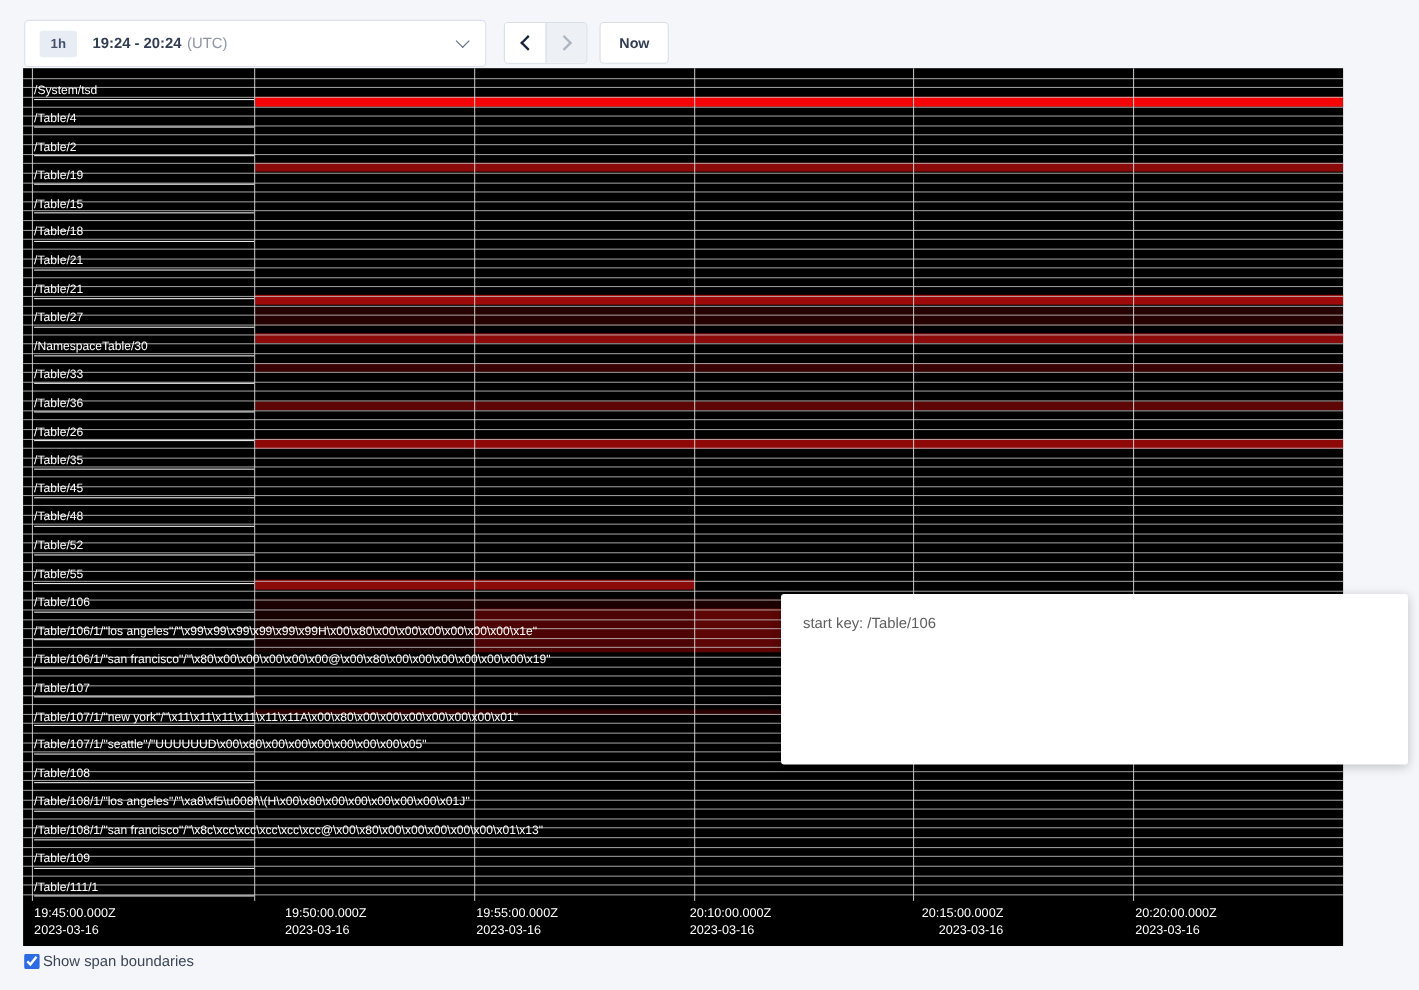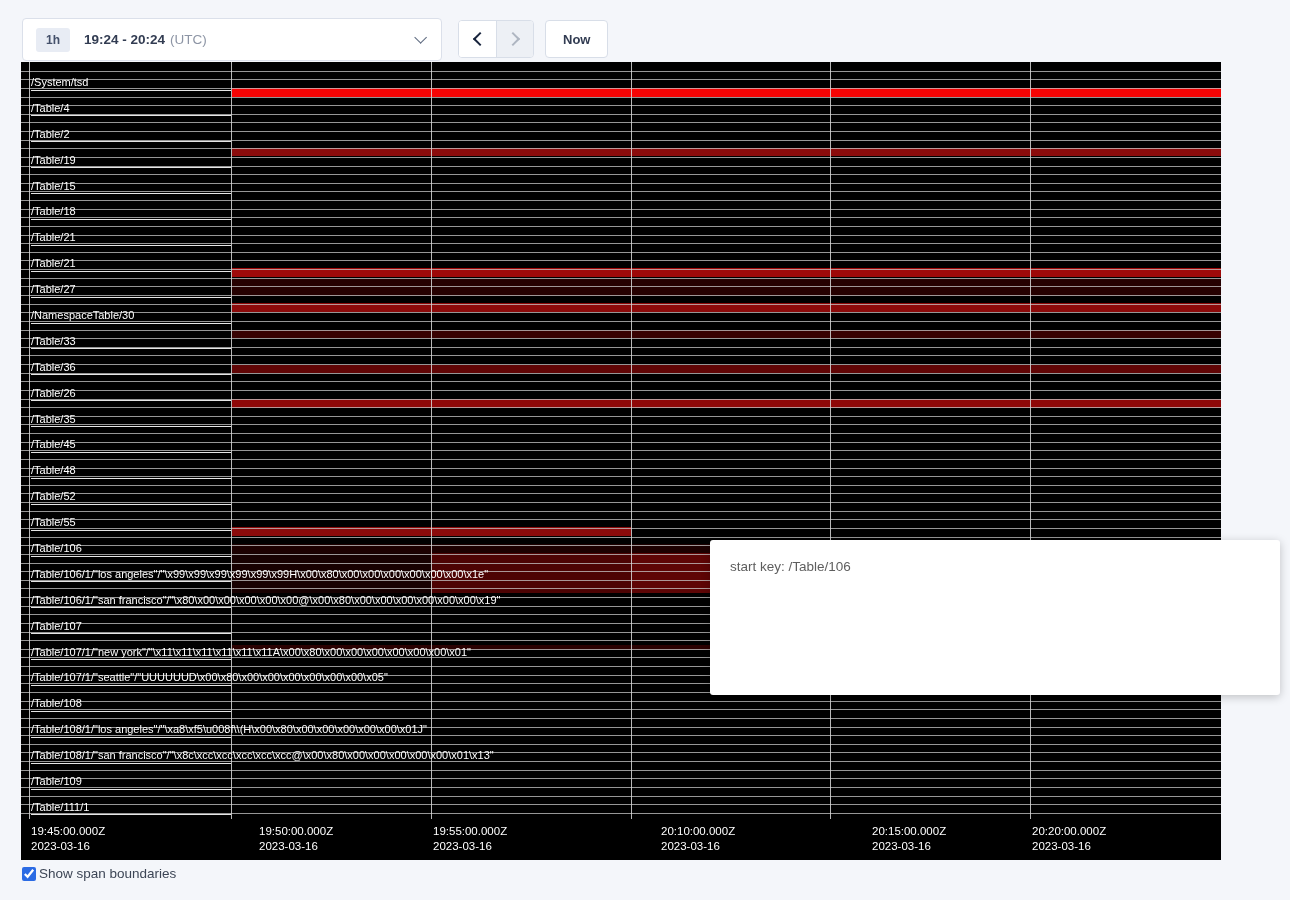--- a/index.html
+++ b/index.html
@@ -272,25 +272,25 @@
       <div>2023-03-16</div>
     </div>
     <div class="axis-label" style="left: 212px; top: 762px; margin-left: 26px;">
       <div>19:50:00.000Z</div>
       <div>2023-03-16</div>
     </div>
     <div class="axis-label" style="left: 412px; top: 762px;">
       <div>19:55:00.000Z</div>
       <div>2023-03-16</div>
     </div>
-    <div class="axis-label" style="left: 640px; top: 762px;">
+    <div class="axis-label" style="left: 606px; top: 762px;">
       <div>20:10:00.000Z</div>
       <div>2023-03-16</div>
     </div>
-    <div class="axis-label" style="left: 851px; top: 762px;">
+    <div class="axis-label" style="left: 817px; top: 762px; text-align: right;">
       <div>20:15:00.000Z</div>
       <div>2023-03-16</div>
     </div>
     <div class="axis-label" style="left: 1011px; top: 762px;">
       <div>20:20:00.000Z</div>
       <div>2023-03-16</div>
     </div>
   </div>
 
 <div class="tooltip">

